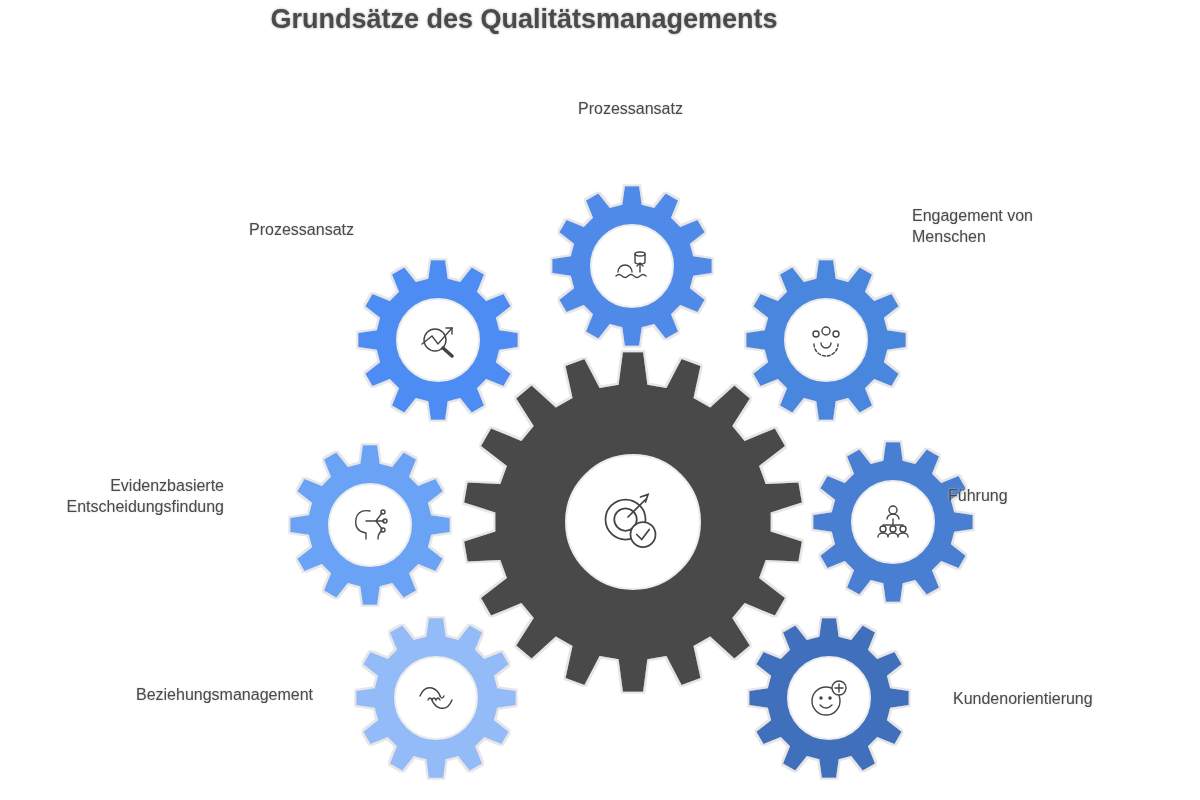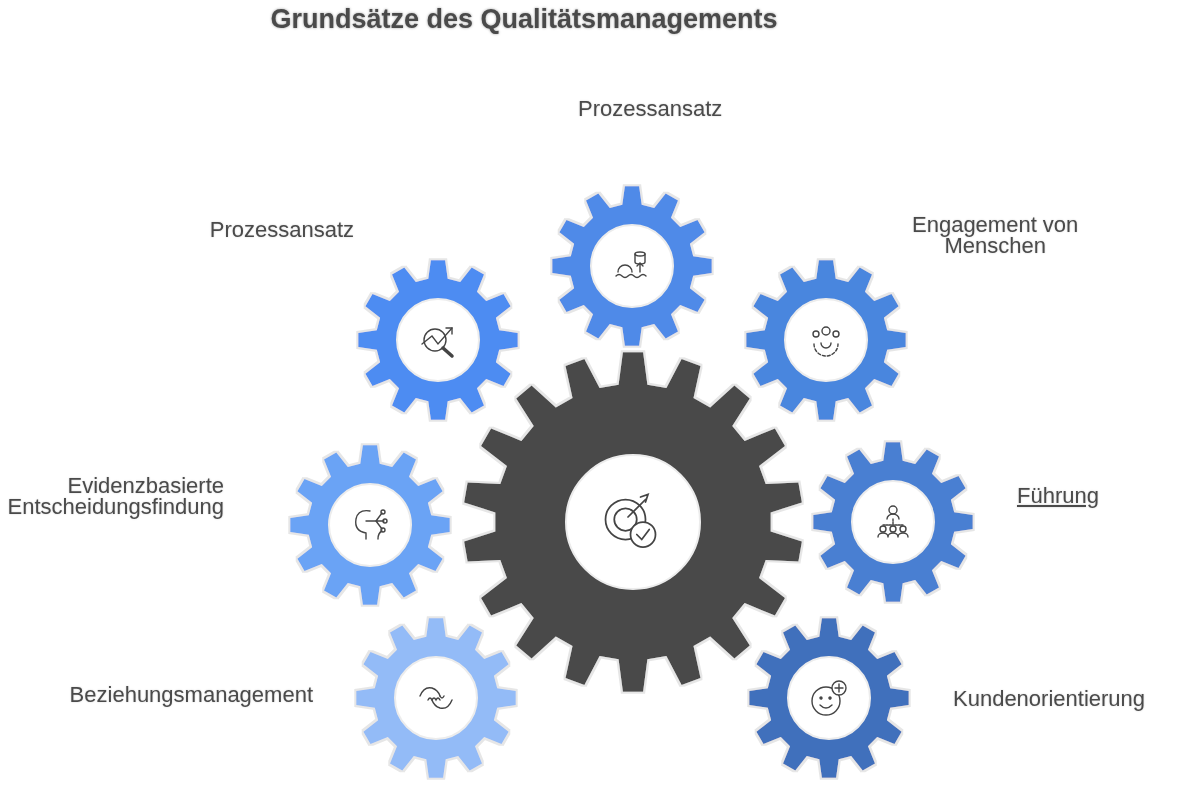--- a/index.html
+++ b/index.html
@@ -1,18 +1,18 @@
 <!DOCTYPE html>
 <html><head>
 <meta charset="utf-8">
 <style>
   html, body { margin:0; padding:0; background:#ffffff; }
   body { width:1200px; height:800px; position:relative; overflow:hidden; font-family:"Liberation Sans", sans-serif; }
   .title { position:absolute; left:0; width:1048px; top:4px; text-align:center; font-size:27px; font-weight:bold; color:#4a4a4a; text-shadow:0 0 3px #bdbdbd, 0 0 2px #cfcfcf; }
-  .label { position:absolute; font-size:22px; color:#4a4a4a; line-height:21px; text-shadow:0 0 2px #cfcfcf; white-space:nowrap; }
+  .label { position:absolute; font-size:16px; color:#4a4a4a; line-height:21px; text-shadow:0 0 2px #cfcfcf; white-space:nowrap; }
   .label.right { text-align:right; }
   svg#diagram { position:absolute; left:0; top:0; }
 </style>
 </head>
 <body>
 
 <div class="title">Grundsätze des Qualitätsmanagements</div>
 
 <svg id="diagram" width="1200" height="800" viewBox="0 0 1200 800">
   <defs>
@@ -120,19 +120,19 @@
         <line x1="-4" y1="-4" x2="10" y2="-18"></line>
         <path d="M6 -20 L12 -22 L10 -16" fill="none"></path>
         <circle cx="8" cy="10" r="10" fill="#fff"></circle>
         <path d="M3 10 L7 14 L13 6" fill="none"></path>
       </g>
     </g>
 </svg>
 
 <div id="labels">
     <div class="label" style="top: 98px; left: 578px;">Prozessansatz</div>
-    <div class="label" style="top: 214px; left: 912px; text-align: center;">Engagement von<br>Menschen</div>
-    <div class="label" style="top: 485px; left: 1017px; text-decoration: underline;">Führung</div>
+    <div class="label" style="top: 205px; left: 912px;">Engagement von<br>Menschen</div>
+    <div class="label" style="top: 485px; left: 948px;">Führung</div>
     <div class="label" style="top: 688px; left: 953px;">Kundenorientierung</div>
     <div class="label right" style="top: 684px; right: 887px;">Beziehungsmanagement</div>
     <div class="label right" style="top: 475px; right: 976px;">Evidenzbasierte<br>Entscheidungsfindung</div>
     <div class="label right" style="top: 219px; right: 846px;">Prozessansatz</div>
   </div>
 
 </body></html>

